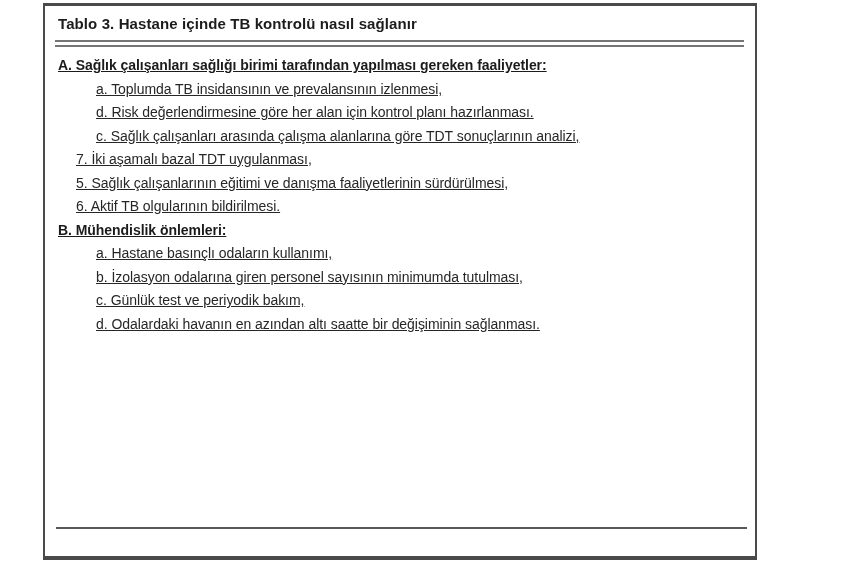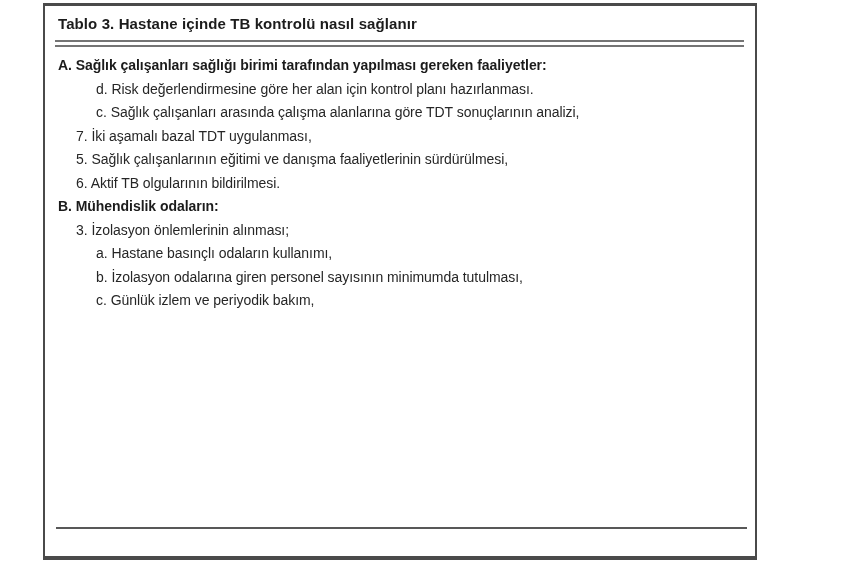--- a/index.html
+++ b/index.html
@@ -45,20 +45,21 @@
   }
   .content {
     padding: 10px 15px 0 13px;
     font-size: 14px;
     color: #262626;
     letter-spacing: -0.05px;
   }
   .item {
     line-height: 17px;
     margin: 0 0 6.5px 0;
+    text-decoration: underline;
   }
   .section-heading {
     font-weight: bold;
     color: #1b1b1b;
   }
   .lvl1 { margin-left: 18px; }
   .lvl2 { margin-left: 38px; }
   .justify {
     text-align: justify;
     hyphens: manual;
@@ -81,30 +82,31 @@
   <div class="title-row">
     <span class="table-title">Tablo 3. Hastane içinde TB kontrolü nasıl sağlanır</span>
   </div>
 
   <div class="double-rule"></div>
 
   <div class="content">
 
     <div class="item section-heading">A. Sağlık çalışanları sağlığı birimi tarafından yapılması gereken faaliyetler:</div>
 
+    <div class="item lvl2">a. Toplumda TB insidansının ve prevalansının izlenmesi,</div>
     <div class="item lvl2">d. Risk değerlendirmesine göre her alan için kontrol planı hazırlanması.</div>
     <div class="item lvl2">c. Sağlık çalışanları arasında çalışma alanlarına göre TDT sonuçlarının analizi,</div>
     <div class="item lvl1">7. İki aşamalı bazal TDT uygulanması,</div>
     <div class="item lvl1">5. Sağlık çalışanlarının eğitimi ve danışma faaliyetlerinin sürdürülmesi,</div>
     <div class="item lvl1">6. Aktif TB olgularının bildirilmesi.</div>
 
-    <div class="item section-heading">B. Mühendislik odaların:</div>
+    <div class="item section-heading">B. Mühendislik önlemleri:</div>
 
-    <div class="item lvl1">3. İzolasyon önlemlerinin alınması;</div>
     <div class="item lvl2">a. Hastane basınçlı odaların kullanımı,</div>
     <div class="item lvl2">b. İzolasyon odalarına giren personel sayısının minimumda tutulması,</div>
-    <div class="item lvl2">c. Günlük izlem ve periyodik bakım,</div>
+    <div class="item lvl2">c. Günlük test ve periyodik bakım,</div>
+    <div class="item lvl2">d. Odalardaki havanın en azından altı saatte bir değişiminin sağlanması.</div>
 
   </div>
 
   <div class="bottom-rule"></div>
 
 </div>
 
 </body></html>

